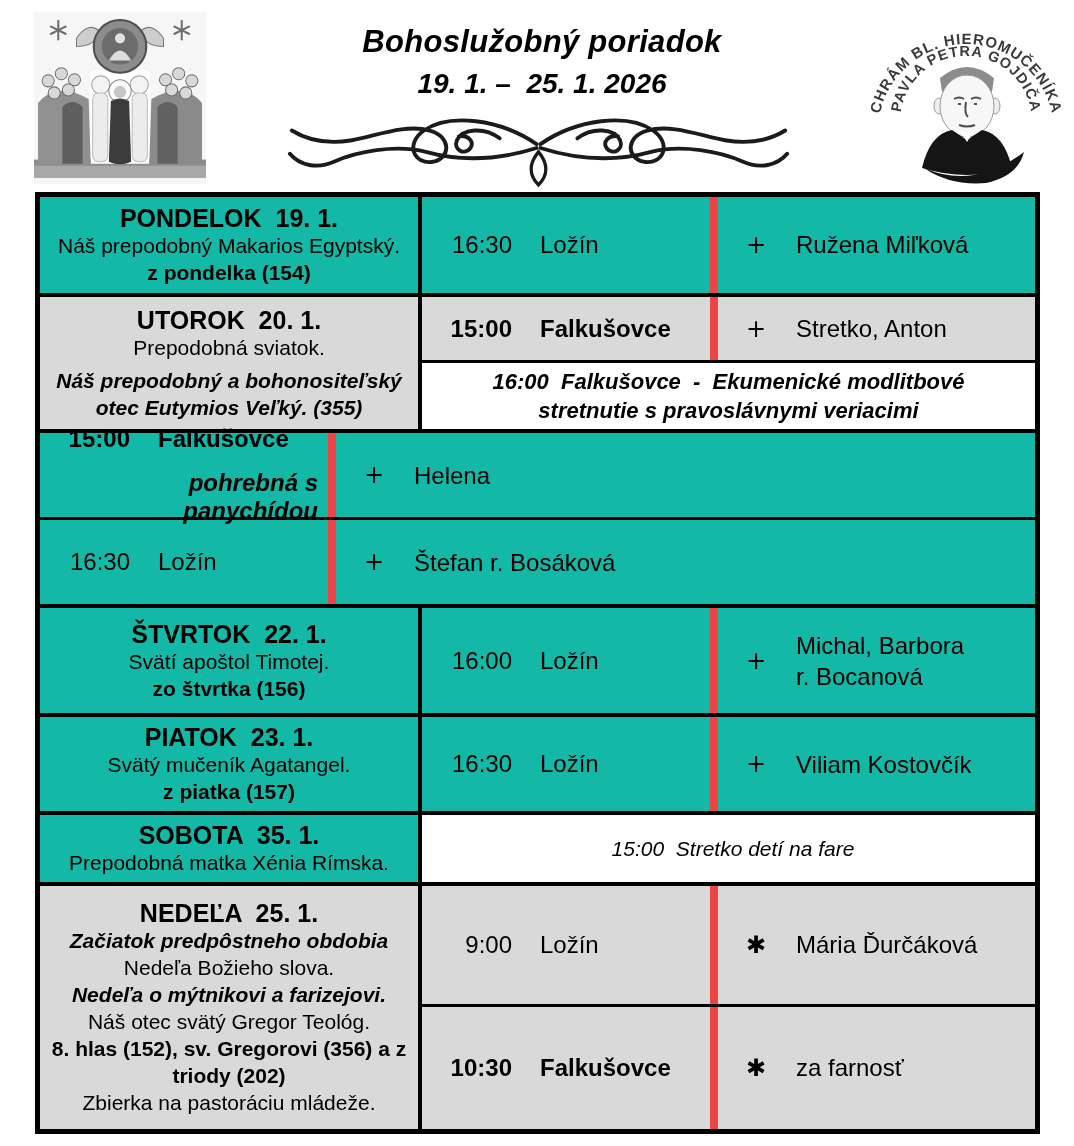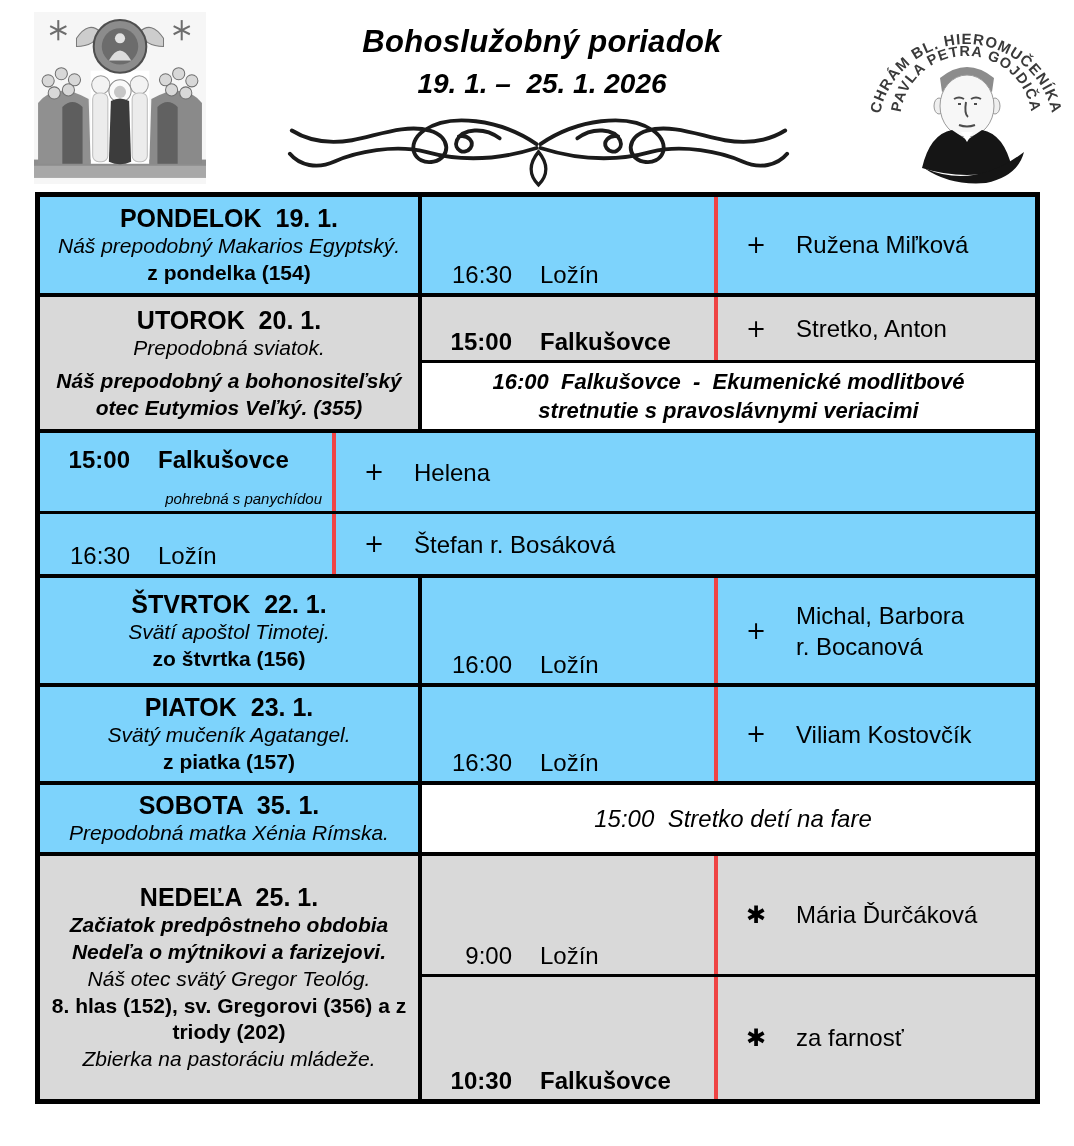--- a/index.html
+++ b/index.html
@@ -8,46 +8,46 @@
 
   
   .hdr-icon{position:absolute;left:34px;top:12px;width:172px;height:172px;}
   .hdr-title-block{position:absolute;left:262px;top:24px;width:560px;text-align:center;}
   .hdr-title{font-size:31px;font-weight:bold;font-style:italic;letter-spacing:.3px;white-space:pre-wrap;}
   .hdr-date{font-size:28px;font-weight:bold;font-style:italic;margin-top:8px;white-space:pre-wrap;}
   .hdr-flourish{position:absolute;left:286px;top:108px;width:505px;height:80px;}
   .hdr-stamp{position:absolute;left:862px;top:4px;width:205px;height:180px;}
 
   
-  .sched{position:absolute;left:35px;top:192px;width:1005px;border:5px solid #000;box-sizing:border-box;background:#7dd3fc;}
+  .sched{position:absolute;left:35px;top:192px;width:1005px;border:5px solid #000;box-sizing:border-box;background:#14b8a6;}
   .day-row{display:flex;align-items:stretch;}
   .day-row + .day-row{border-top:4px solid #000;}
   .day-cell{width:382px;flex:0 0 382px;border-right:4px solid #000;display:flex;flex-direction:column;justify-content:center;align-items:center;text-align:center;padding:5px 8px;box-sizing:border-box;}
   .gray{background:#d9d9d9;}
   .day-title{font-size:25px;font-weight:bold;white-space:pre-wrap;line-height:1.2;}
   .dline{font-size:21px;line-height:1.28;white-space:pre-wrap;}
-  .it{font-style:italic;}
+  .it{}
   .bd{font-weight:bold;}
   .bi{font-weight:bold;font-style:italic;}
   .gap-top{margin-top:6px;}
 
   .services{flex:1;display:flex;flex-direction:column;}
   .svc{display:flex;align-items:stretch;flex:1;}
   .svc + .svc{border-top:3px solid #000;}
-  .time-cell{width:296px;flex:0 0 296px;border-right:4px solid #ef4444;display:flex;flex-direction:column;justify-content:flex-end;padding:4px 8px 4px 26px;box-sizing:border-box;}
+  .time-cell{width:296px;flex:0 0 296px;border-right:8px solid #ef4444;display:flex;flex-direction:column;justify-content:center;padding:4px 8px 4px 26px;box-sizing:border-box;}
   .time-line{display:flex;align-items:baseline;font-size:24px;}
   .t-time{width:64px;text-align:right;margin-right:28px;flex:0 0 64px;}
   .svc-bold .time-line{font-weight:bold;}
-  .svc-note{font-size:15px;font-weight:normal;font-style:italic;text-align:right;padding-right:2px;margin-top:16px;}
+  .svc-note{font-size:24px;font-weight:bold;font-style:italic;text-align:right;padding-right:2px;margin-top:16px;}
   .intent-cell{flex:1;display:flex;align-items:center;padding:4px 6px 4px 24px;box-sizing:border-box;}
   .symbol{width:28px;flex:0 0 28px;text-align:center;margin-right:26px;font-size:24px;font-family:"DejaVu Sans",sans-serif;}
   .intent-name{font-size:24px;line-height:1.3;}
   .span-cell{flex:1;display:flex;align-items:center;justify-content:center;text-align:center;padding:4px 20px;box-sizing:border-box;background:#fff;}
   .span-ut{font-size:22px;font-weight:bold;font-style:italic;line-height:1.35;max-width:575px;white-space:pre-wrap;}
-  .span-so{font-size:24px;font-style:italic;white-space:pre-wrap;margin-left:9px;}
+  .span-so{font-size:21px;font-style:italic;white-space:pre-wrap;margin-left:9px;}
 
   
   .mh96{min-height:96px}.mh62{min-height:62px}.mh66{min-height:66px}
   .mh78{min-height:78px}.mh60{min-height:60px}.mh105{min-height:105px}
   .mh89{min-height:89px}.mh61{min-height:61px}.mh118{min-height:118px}.mh122{min-height:122px}
 </style>
 </head>
 <body>
 
 <div class="page">
@@ -291,20 +291,21 @@
             <div class="span-so">15:00  Stretko detí na fare</div>
           </div>
         </div>
       </div>
     </div>
 
     <div class="day-row">
       <div class="day-cell gray">
         <div class="day-title">NEDEĽA  25. 1.</div>
         <div class="dline bi">Začiatok predpôstneho obdobia</div>
+        <div class="dline it">Nedeľa Božieho slova.</div>
         <div class="dline bi">Nedeľa o mýtnikovi a farizejovi.</div>
         <div class="dline it">Náš otec svätý Gregor Teológ.</div>
         <div class="dline bd">8. hlas (152), sv. Gregorovi (356) a z triody (202)</div>
         <div class="dline it">Zbierka na pastoráciu mládeže.</div>
       </div>
       <div class="services">
         <div class="svc mh118">
           <div class="time-cell gray">
             <div class="time-line">
               <span class="t-time">9:00</span>

